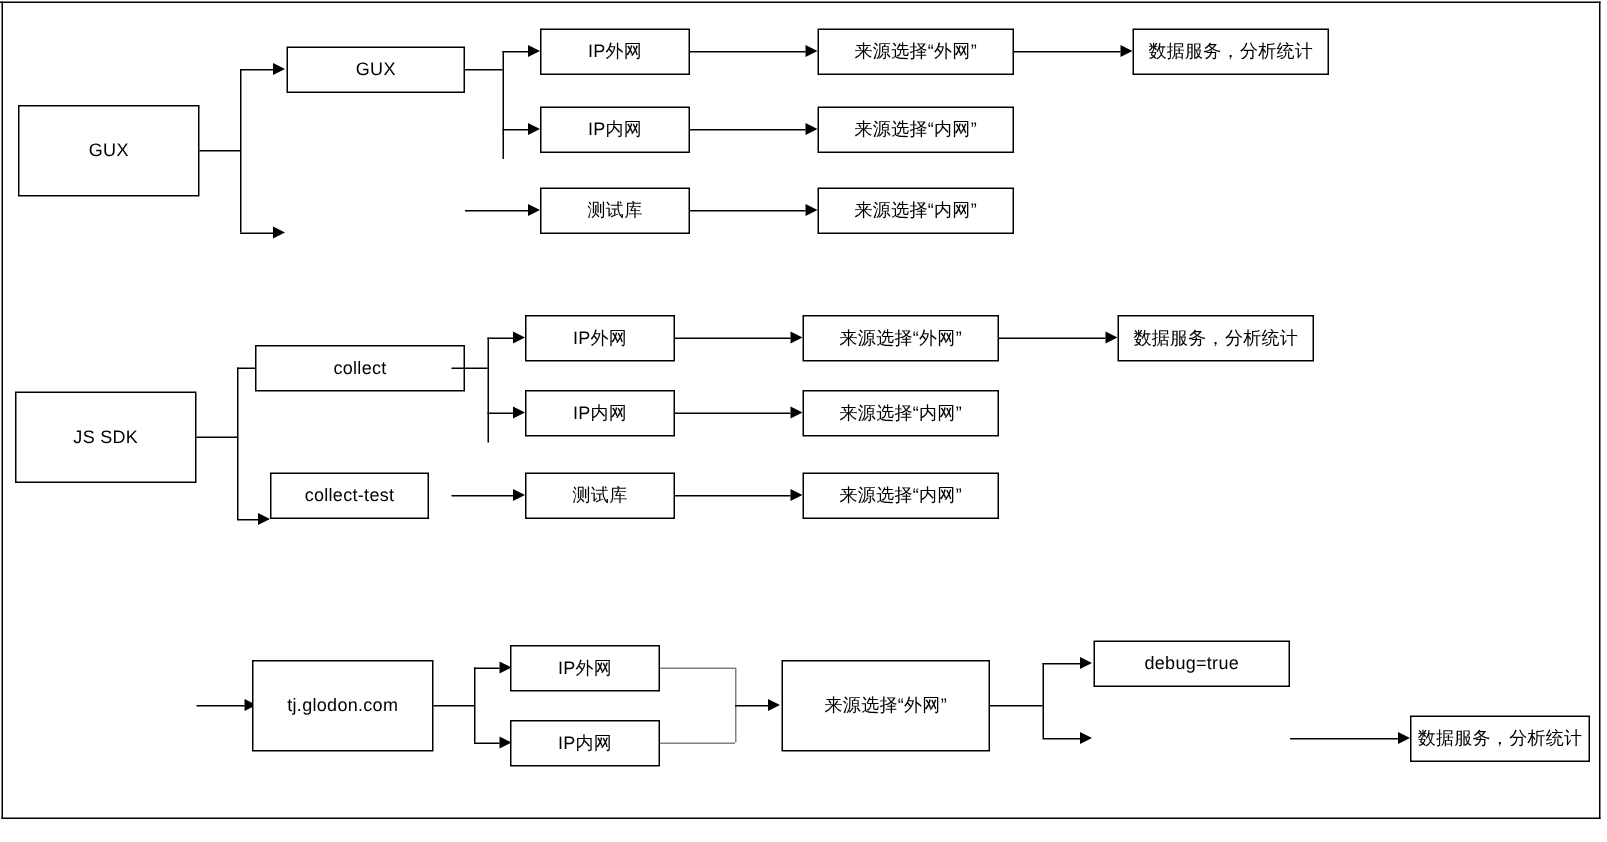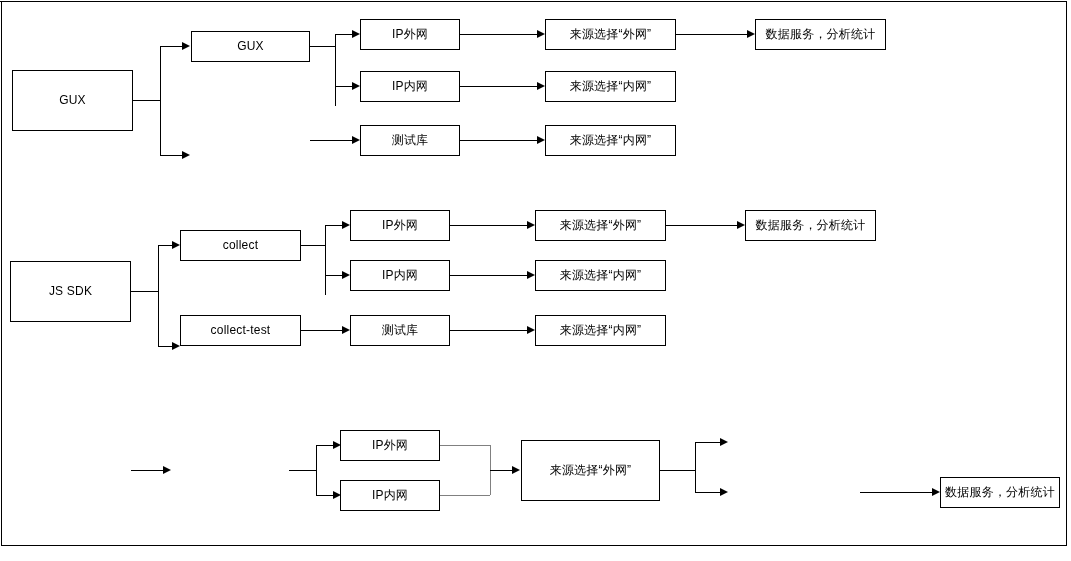--- a/index.html
+++ b/index.html
@@ -118,22 +118,22 @@
 
   <div class="node" style="left:10px;  top:261px; width:121px; height:61px;">JS SDK</div>
 
   <div class="h-line" style="left:131px; top:291px; width:27px;"></div>
   <div class="v-line" style="left:158px; top:245px; height:101px;"></div>
   <div class="h-line" style="left:158px; top:245px; width:14px;"></div>
   <div class="arrow" style="left:172px; top:241px;"></div>
   <div class="h-line" style="left:158px; top:346px; width:14px;"></div>
   <div class="arrow" style="left:172px; top:342px;"></div>
 
-  <div class="node" style="left:180px; top:230px; width:121px; height:31px;">collect</div>
-  <div class="node" style="left:180px; top:315px; width:121px; height:31px;">collect-test</div>
+  <div class="node" style="left:170px; top:230px; width:140px; height:31px;">collect</div>
+  <div class="node" style="left:180px; top:315px; width:106px; height:31px;">collect-test</div>
 
   <div class="h-line" style="left:301px; top:245px; width:24px;"></div>
   <div class="v-line" style="left:325px; top:225px; height:70px;"></div>
   <div class="h-line" style="left:325px; top:225px; width:17px;"></div>
   <div class="arrow" style="left:342px; top:221px;"></div>
   <div class="h-line" style="left:325px; top:275px; width:17px;"></div>
   <div class="arrow" style="left:342px; top:271px;"></div>
 
   <div class="h-line" style="left:301px; top:330px; width:41px;"></div>
   <div class="arrow" style="left:342px; top:326px;"></div>
@@ -155,20 +155,21 @@
 
   <div class="h-line" style="left:666px; top:225px; width:71px;"></div>
   <div class="arrow" style="left:737px; top:221px;"></div>
 
   <div class="node cn" style="left:745px; top:210px; width:131px; height:31px;">数据服务，分析统计</div>
 
 
   <div class="h-line" style="left:131px; top:470px; width:32px;"></div>
   <div class="arrow" style="left:163px; top:466px;"></div>
 
+  <div class="node" style="left:168px; top:440px; width:121px; height:61px;">tj.glodon.com</div>
 
   <div class="h-line" style="left:289px; top:470px; width:27px;"></div>
   <div class="v-line" style="left:316px; top:445px; height:50px;"></div>
   <div class="h-line" style="left:316px; top:445px; width:17px;"></div>
   <div class="arrow" style="left:333px; top:441px;"></div>
   <div class="h-line" style="left:316px; top:495px; width:17px;"></div>
   <div class="arrow" style="left:333px; top:491px;"></div>
 
   <div class="node cn" style="left:340px; top:430px; width:100px; height:31px;">IP外网</div>
   <div class="node cn" style="left:340px; top:480px; width:100px; height:31px;">IP内网</div>
@@ -181,19 +182,20 @@
 
   <div class="node cn" style="left:521px; top:440px; width:139px; height:61px;">来源选择“外网”</div>
 
   <div class="h-line" style="left:660px; top:470px; width:35px;"></div>
   <div class="v-line" style="left:695px; top:442px; height:50px;"></div>
   <div class="h-line" style="left:695px; top:442px; width:25px;"></div>
   <div class="arrow" style="left:720px; top:438px;"></div>
   <div class="h-line" style="left:695px; top:492px; width:25px;"></div>
   <div class="arrow" style="left:720px; top:488px;"></div>
 
+  <div class="node" style="left:729px; top:427px; width:131px; height:31px;">debug=true</div>
 
   <div class="h-line" style="left:860px; top:492px; width:72px;"></div>
   <div class="arrow" style="left:932px; top:488px;"></div>
 
   <div class="node cn" style="left:940px; top:477px; width:120px; height:31px;">数据服务，分析统计</div>
 
 </div>
 
 </body></html>

